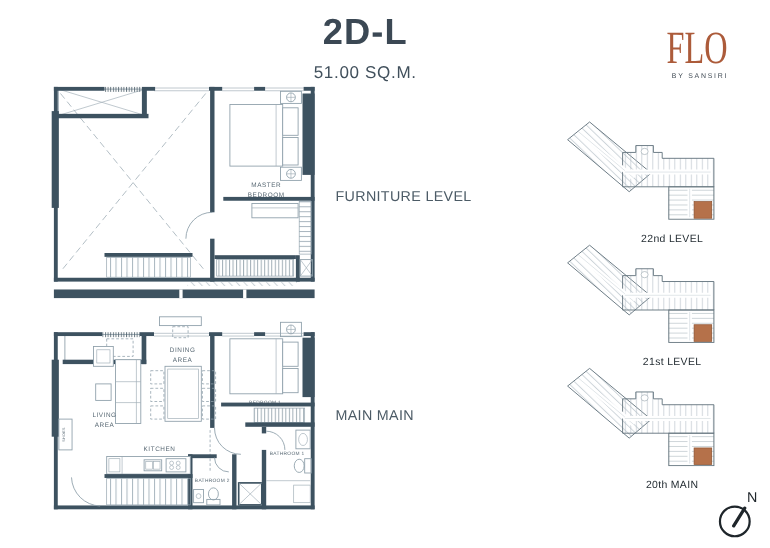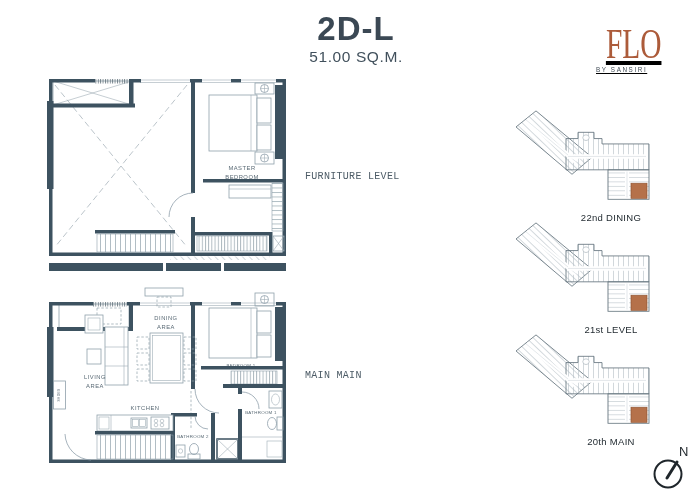--- a/index.html
+++ b/index.html
@@ -1,28 +1,28 @@
 <!DOCTYPE html>
 <html><head>
 <meta charset="utf-8">
 <style>
   html,body{margin:0;padding:0;background:#fff;}
   .page{position:relative;width:700px;height:498px;background:#ffffff;overflow:hidden;
         font-family:"Liberation Sans",sans-serif;}
   
-  .title-block{position:absolute;left:356px;top:12px;transform:translateX(-50%);text-align:center;}
+  .title-block{position:absolute;left:332px;top:12px;transform:translateX(-50%);text-align:center;}
   .unit-name{font-size:33px;font-weight:bold;color:#3b4854;letter-spacing:1px;line-height:34px;}
-  .unit-area{font-size:15.5px;color:#41505c;letter-spacing:0.6px;margin-top:2px;}
-  
-  .brand{position:absolute;left:596px;top:24px;width:66px;text-align:left;text-decoration:underline;}
+  .unit-area{font-size:15.5px;color:#41505c;letter-spacing:0.6px;margin-top:12px;}
+  
+  .brand{position:absolute;left:596px;top:24px;width:66px;text-align:right;}
   .brand-name{font-family:"Liberation Serif",serif;font-size:42px;line-height:40px;color:#ac5b3a;
               transform:scaleX(0.70);transform-origin:center;}
   .brand-sub{font-size:6.3px;letter-spacing:1.6px;color:#404b55;margin-top:2px;white-space:nowrap;}
   
-  .level-label{position:absolute;left:305px;font-size:10px;color:#4c5b66;letter-spacing:0.3px;font-family:Liberation Mono, monospace;}
+  .level-label{position:absolute;left:305px;font-size:13px;color:#4c5b66;letter-spacing:0.3px;}
   
   .plan{position:absolute;left:45px;}
   .plan-upper{top:75px;}
   .plan-lower{top:263px;}
   
   .keyplan{position:absolute;left:508px;width:180px;height:122px;}
   .keyplan-label{position:absolute;left:48px;top:102px;width:110px;text-align:center;
                  font-size:9.5px;color:#242d33;letter-spacing:0.3px;}
   .compass{position:absolute;left:640px;top:436px;}
   
@@ -291,21 +291,21 @@
       <rect x="52" y="172" width="76" height="24" fill="url(#p-v5)" stroke="#8fa0ab" stroke-width="0.6"></rect>
 
       <path d="M20 171 A27 27 0 0 0 46 197" class="furnNF"></path>
     </svg>
   </div>
 
   <div class="keyplan" style="top:110px">
     <svg width="175" height="100" viewBox="0 0 175 112" preserveAspectRatio="none">
         <use href="#bldg-sym"></use>
       </svg>
-    <div class="keyplan-label">22nd DINING</div>
+    <div class="keyplan-label">22nd LEVEL</div>
   </div>
   <div class="keyplan" style="top:222px">
     <svg width="175" height="100" viewBox="0 0 175 112" preserveAspectRatio="none">
         <use href="#bldg-sym"></use>
       </svg>
     <div class="keyplan-label">21st LEVEL</div>
   </div>
   <div class="keyplan" style="top:334px">
     <svg width="175" height="100" viewBox="0 0 175 112" preserveAspectRatio="none">
         <use href="#bldg-sym"></use>

